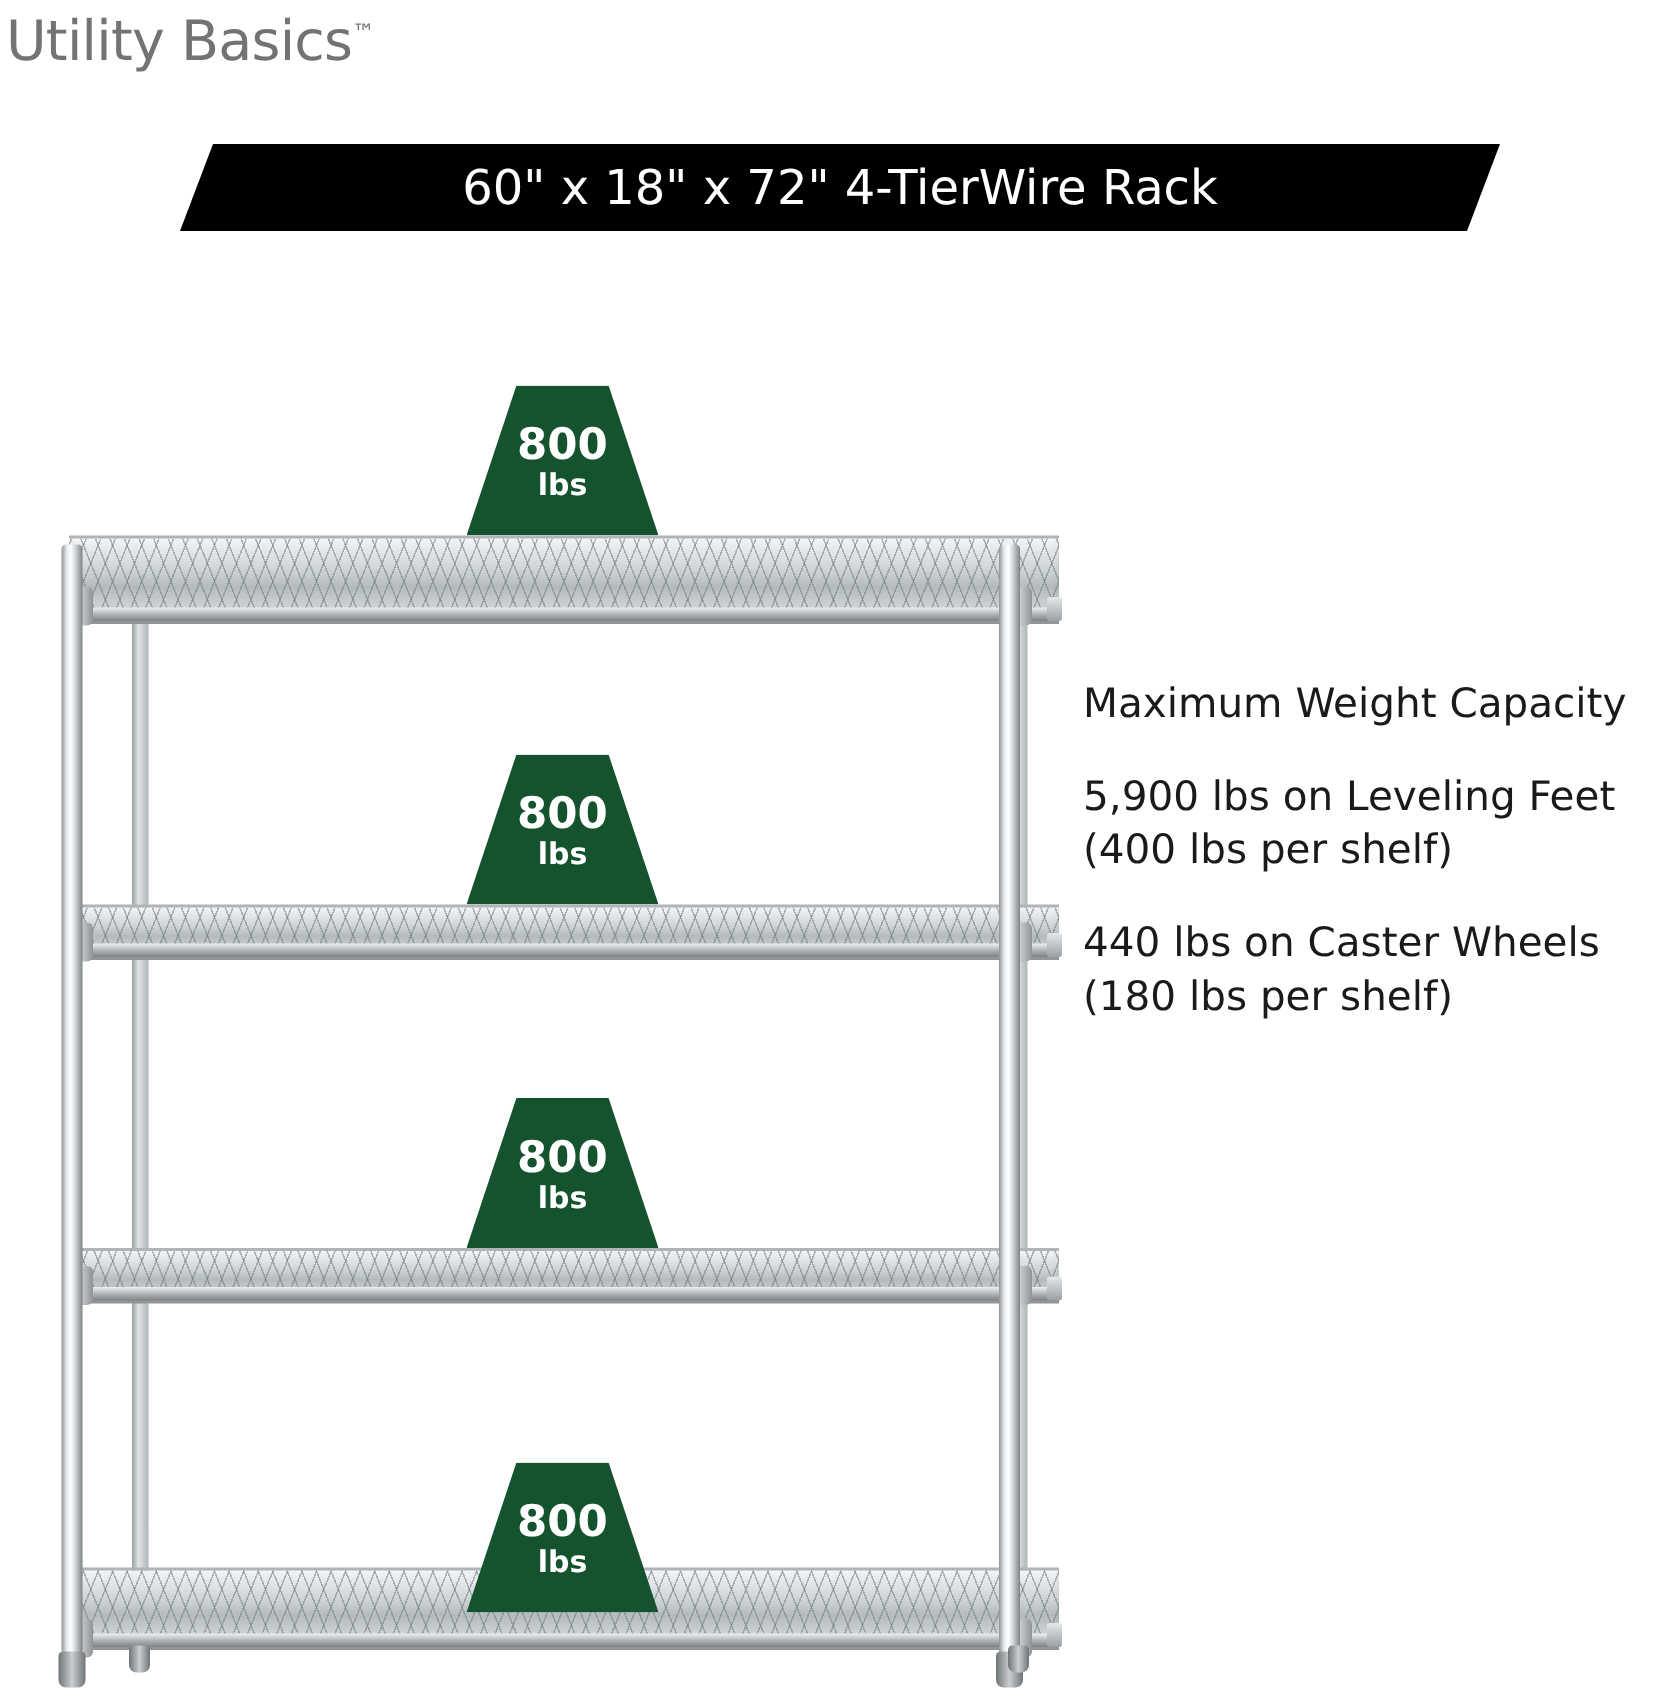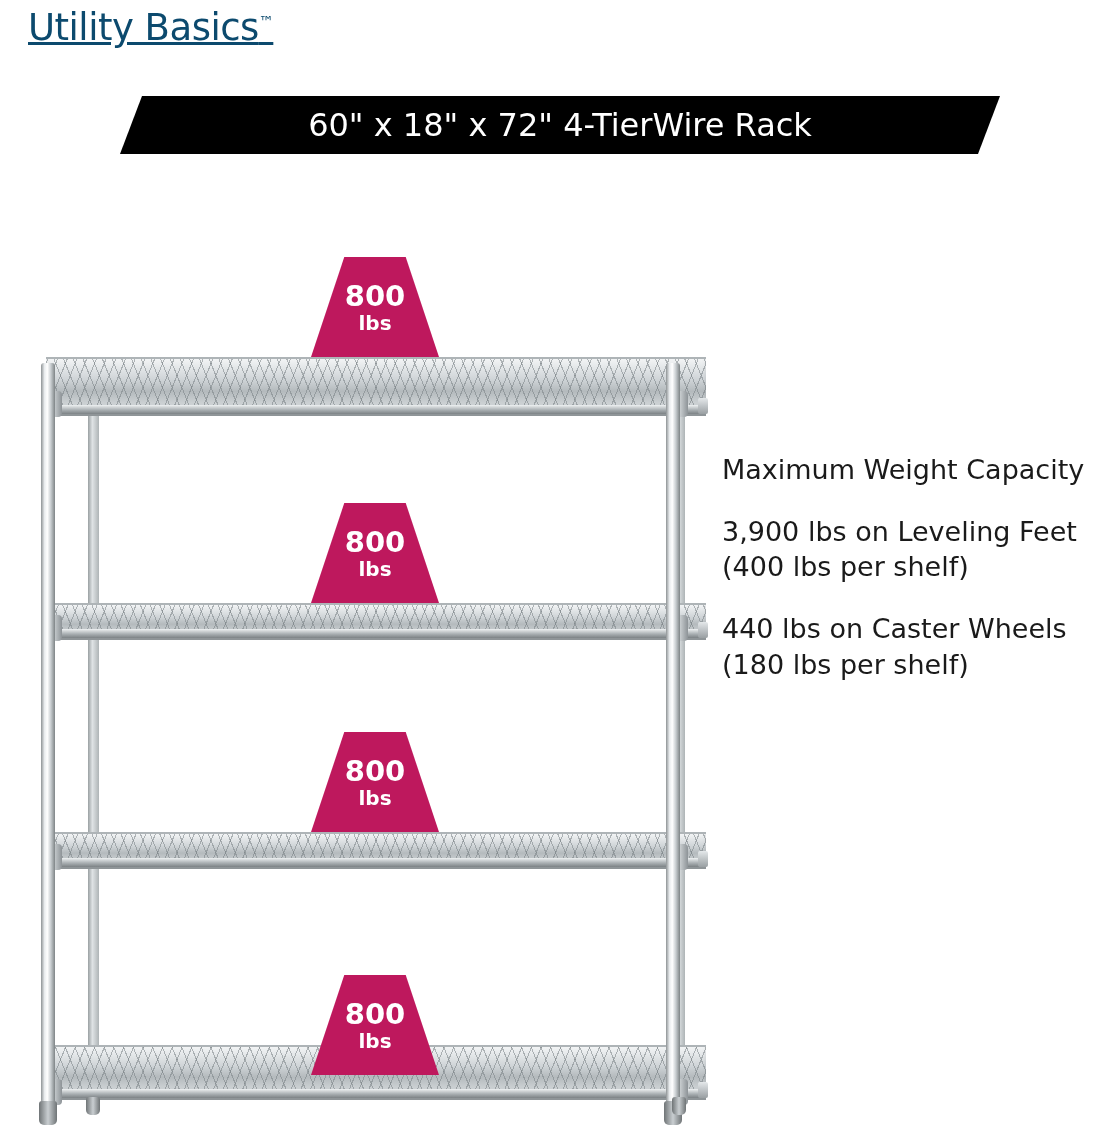--- a/index.html
+++ b/index.html
@@ -4,24 +4,23 @@
 <style>
   html,body{margin:0;padding:0;}
   body{
     width:1120px;height:1138px;
     background:#ffffff;
     font-family:"DejaVu Sans", sans-serif;
     overflow:hidden;
     position:relative;
   }
   .brand{
-    position:absolute;left:28px;top:6px;
-    font-size:37px;color:#0c4a6e;font-weight:400;
+    position:absolute;left:4px;top:6px;
+    font-size:37px;color:#737373;font-weight:400;
     letter-spacing:-0.5px;
-    text-decoration:underline;
   }
   .brand sup{font-size:15px;vertical-align:super;}
 
   
   .banner-wrap{
     position:absolute;left:120px;top:96px;width:880px;height:58px;
   }
   .banner{
     position:absolute;inset:0;
     background:#000;
@@ -86,21 +85,21 @@
   
   .collar{
     position:absolute;width:20px;height:26px;
     background:linear-gradient(to right,#70767a,#dfe3e5 45%,#8d9397);
     border-radius:4px;
   }
 
   
   .cap{
     position:absolute;width:128px;height:100px;
-    background:#be185d;
+    background:#14532d;
     clip-path:polygon(26% 0,74% 0,100% 100%,0 100%);
     color:#fff;text-align:center;
     display:flex;flex-direction:column;justify-content:center;align-items:center;
     font-weight:700;font-size:28px;line-height:1.12;
   }
   .cap .n{font-size:29px;}
   .cap .u{font-size:20px;}
 </style>
 </head>
 <body>
@@ -180,18 +179,18 @@
   </div>
   <div class="cap" style="left:273px;top:630px;">
     <span class="n">800</span>
     <span class="u">lbs</span>
   </div>
 </div>
 
 <div class="info">
   <p>Maximum Weight Capacity</p>
   <p>
-    <span>3,900 lbs on </span><b>Leveling Feet</b><span> (400 lbs per shelf)</span>
+    <span>5,900 lbs on </span><b>Leveling Feet</b><span> (400 lbs per shelf)</span>
   </p>
   <p>
     <span>440 lbs on </span><b>Caster Wheels</b><span> (180 lbs per shelf)</span>
   </p>
 </div>
 
 </body></html>

